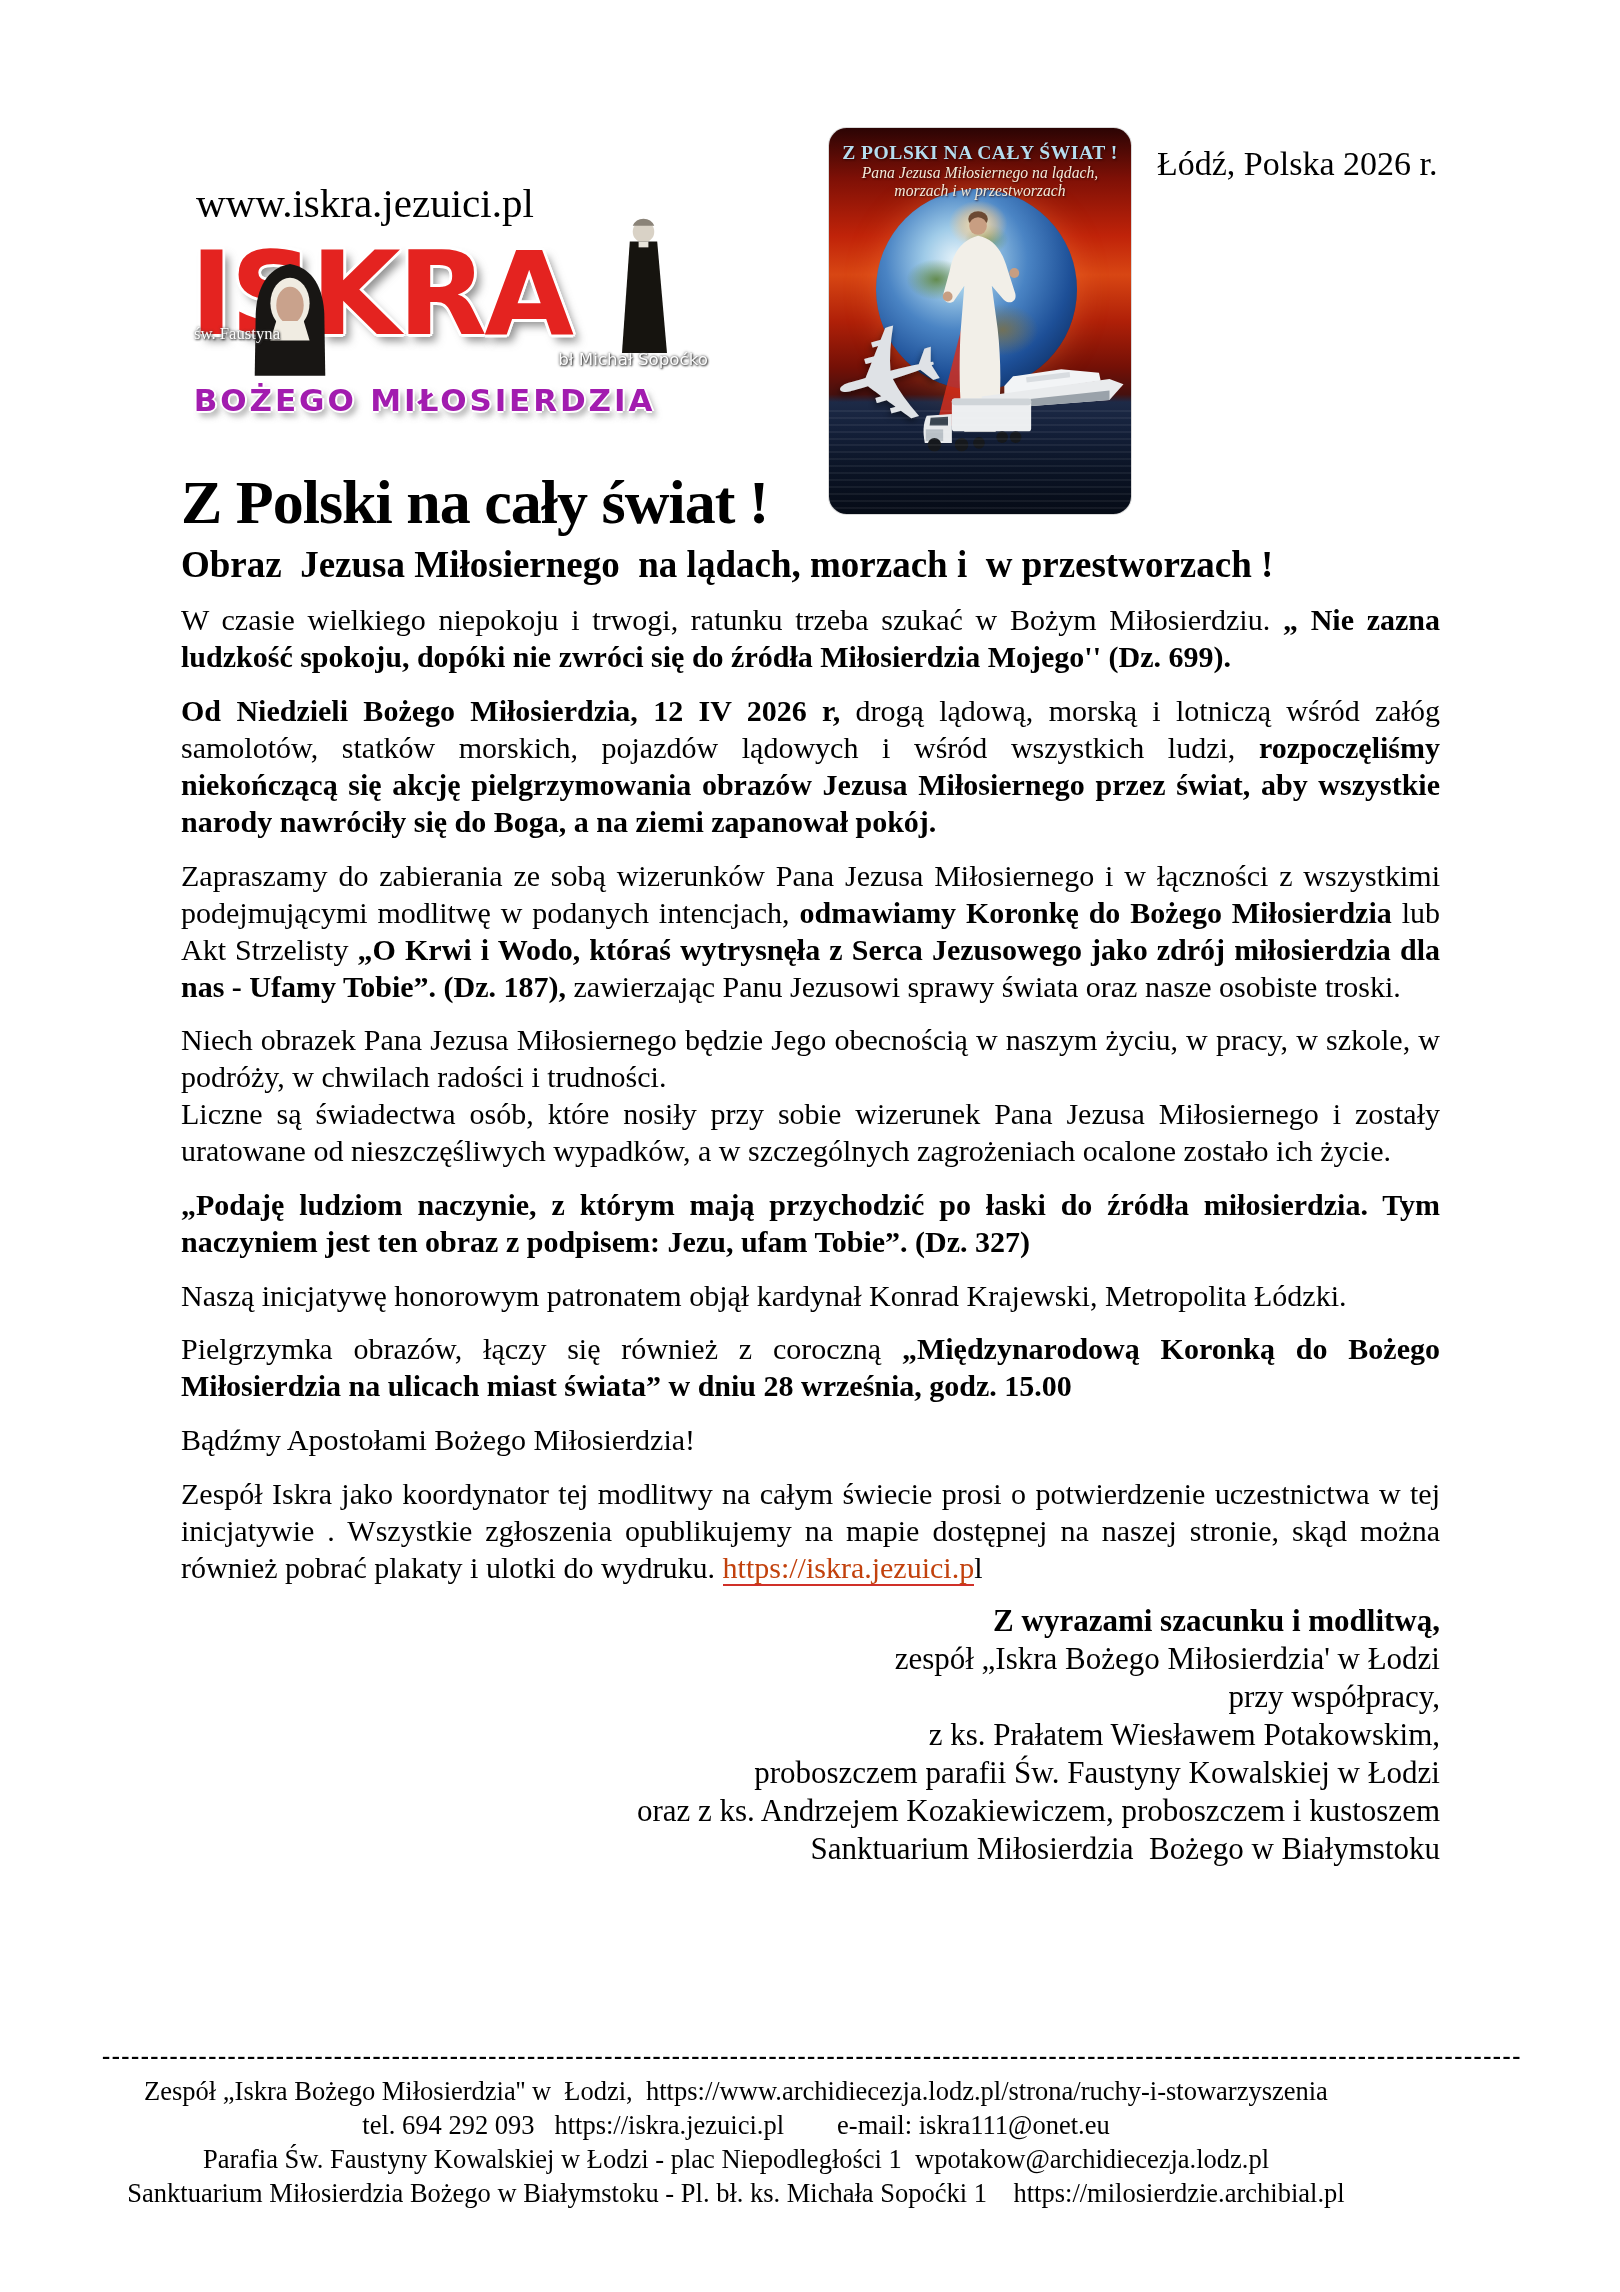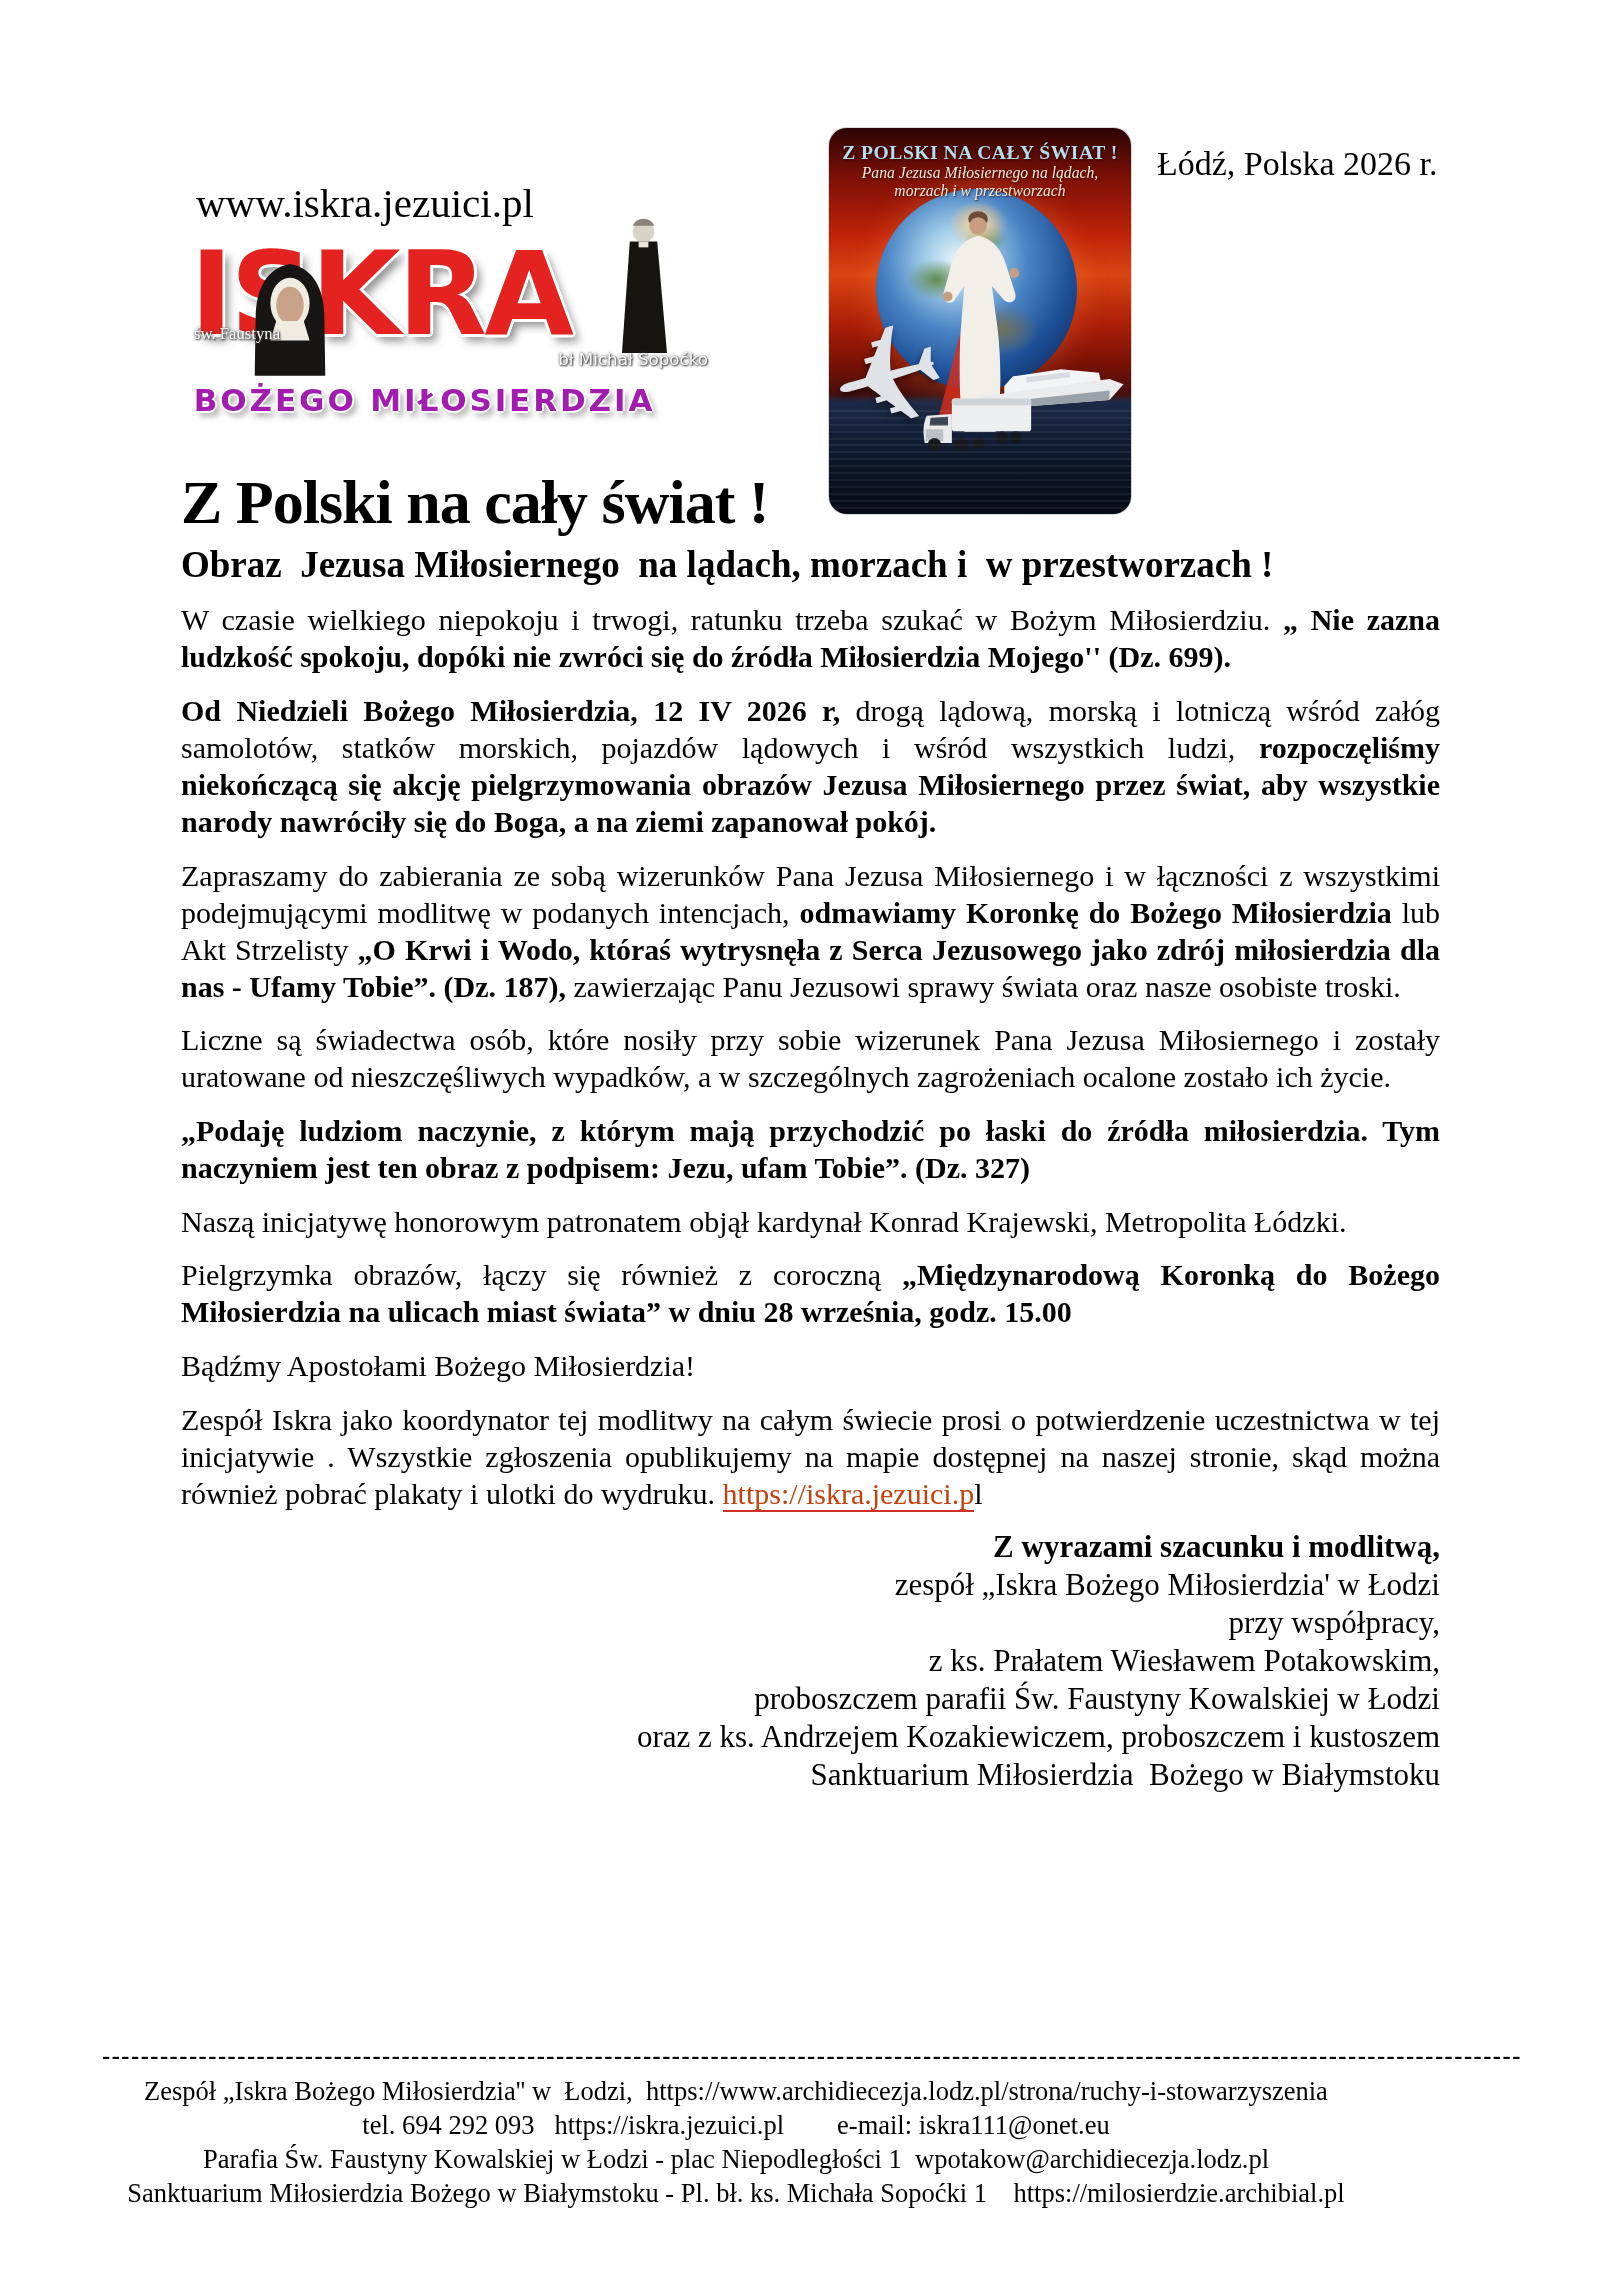--- a/index.html
+++ b/index.html
@@ -142,20 +142,21 @@
     </div>
   </div>
 
   <div class="content">
     <h1>Z Polski na cały świat !</h1>
     <h2>Obraz  Jezusa Miłosiernego  na lądach, morzach i  w przestworzach !</h2>
 
     <p class="para"><span>W czasie wielkiego niepokoju i trwogi, ratunku trzeba szukać w Bożym Miłosierdziu. </span><span class="b">„ Nie zazna ludzkość spokoju, dopóki nie zwróci się do źródła Miłosierdzia Mojego'' (Dz. 699).</span></p>
     <p class="para"><span class="b">Od Niedzieli Bożego Miłosierdzia, 12 IV 2026 r, </span><span>drogą lądową, morską i lotniczą wśród załóg samolotów, statków morskich, pojazdów lądowych i wśród  wszystkich ludzi, </span><span class="b">rozpoczęliśmy niekończącą się akcję pielgrzymowania obrazów Jezusa Miłosiernego przez świat, aby wszystkie  narody nawróciły  się  do  Boga, a na ziemi  zapanował  pokój.</span></p>
     <p class="para"><span>Zapraszamy do  zabierania ze sobą wizerunków Pana Jezusa Miłosiernego i w łączności z  wszystkimi podejmującymi  modlitwę w podanych  intencjach, </span><span class="b">odmawiamy Koronkę do Bożego Miłosierdzia </span><span>lub Akt Strzelisty </span><span class="b">„O Krwi i Wodo, któraś wytrysnęła z Serca Jezusowego jako zdrój  miłosierdzia dla nas - Ufamy Tobie”. (Dz. 187), </span><span>zawierzając Panu Jezusowi sprawy świata oraz nasze osobiste troski.</span></p>
+    <p class="para tight"><span>Niech obrazek Pana Jezusa Miłosiernego będzie Jego obecnością w naszym życiu, w pracy, w szkole, w podróży, w chwilach radości i trudności.</span></p>
     <p class="para"><span>Liczne są świadectwa osób, które nosiły przy sobie wizerunek Pana Jezusa Miłosiernego i zostały uratowane od nieszczęśliwych wypadków, a w szczególnych zagrożeniach ocalone zostało ich życie.</span></p>
     <p class="para"><span class="b">„Podaję  ludziom  naczynie, z  którym  mają przychodzić po łaski  do źródła miłosierdzia. Tym naczyniem jest ten obraz z podpisem: Jezu, ufam Tobie”. (Dz. 327)</span></p>
     <p class="para"><span>Naszą inicjatywę honorowym patronatem objął kardynał Konrad Krajewski, Metropolita Łódzki.</span></p>
     <p class="para"><span>Pielgrzymka obrazów, łączy się również z coroczną </span><span class="b">„Międzynarodową Koronką do Bożego Miłosierdzia na ulicach miast świata” w dniu 28 września, godz. 15.00</span></p>
     <p class="para"><span>Bądźmy Apostołami Bożego Miłosierdzia!</span></p>
     <p class="para"><span>Zespół Iskra jako koordynator tej modlitwy na całym świecie prosi o potwierdzenie uczestnictwa w tej inicjatywie . Wszystkie zgłoszenia opublikujemy na mapie dostępnej na naszej stronie, skąd można również pobrać plakaty i ulotki do wydruku. </span><span class="lnk">https://iskra.jezuici.p</span><span>l</span></p>
 
     <div class="closing">
       <div class="c-line c-bold">Z wyrazami szacunku i modlitwą,</div>
       <div class="c-line">zespół „Iskra Bożego Miłosierdzia' w Łodzi</div>

